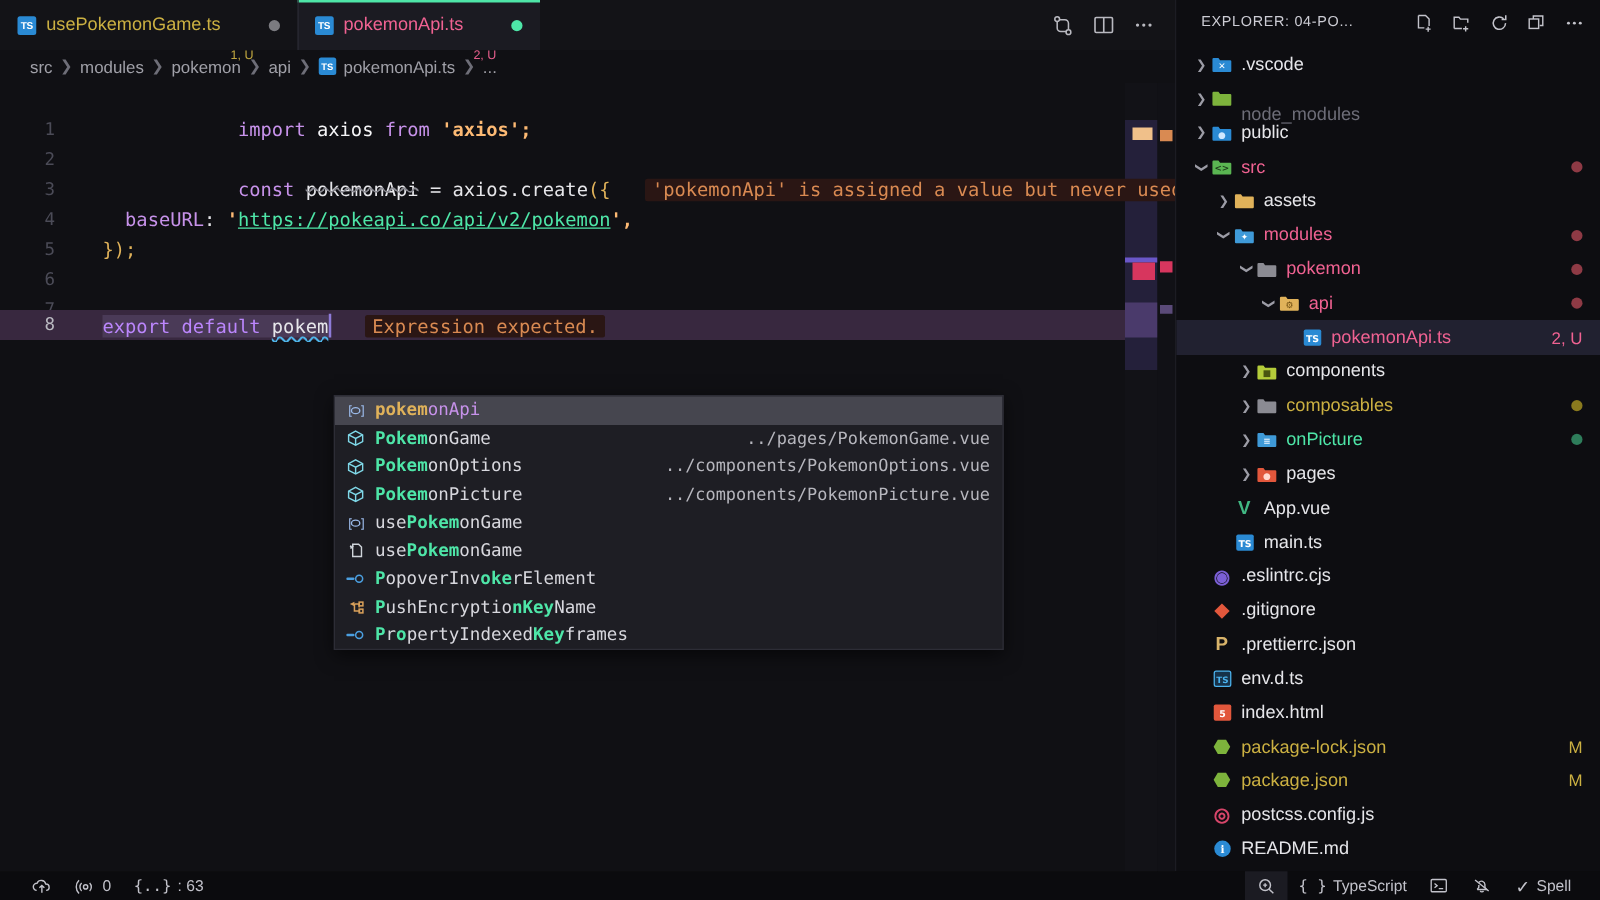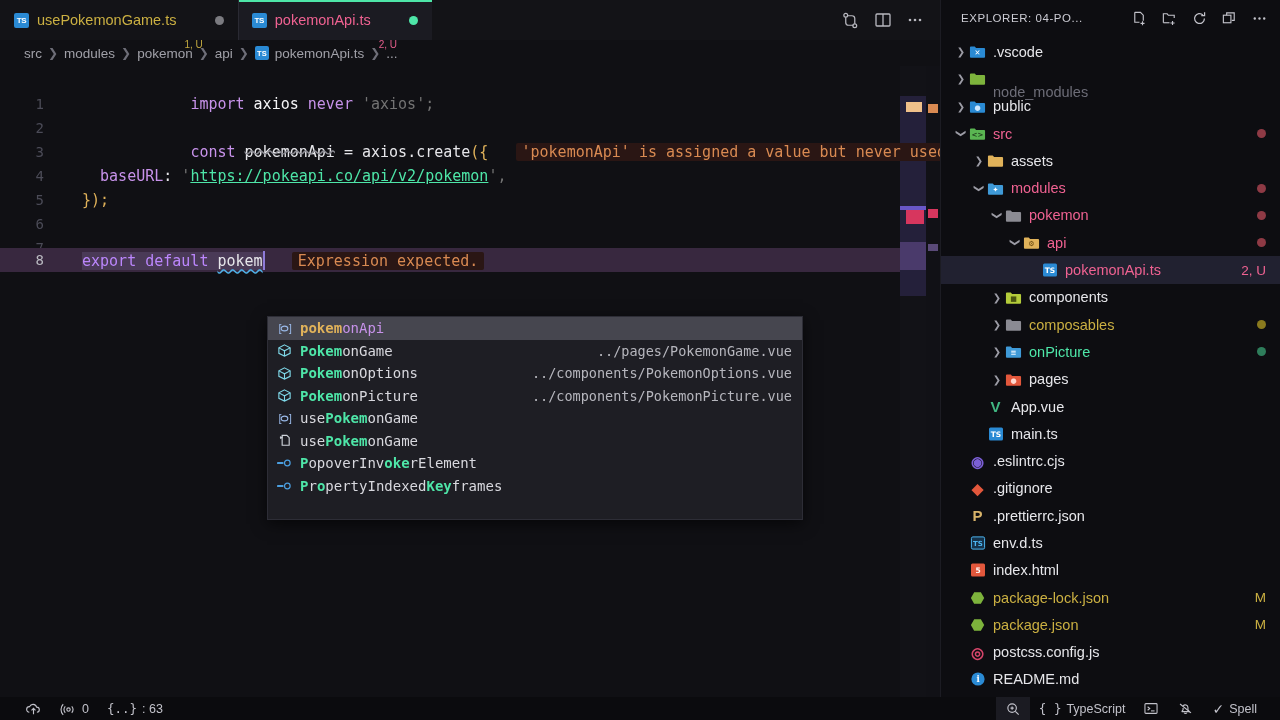--- a/index.html
+++ b/index.html
@@ -93,21 +93,21 @@
     width: 58px; text-align: right; padding-right: 14px;
     color: #4b4b57; font-size: 14px; flex: none;
   }
   .ln.cur { color: #b9b9c0; }
   .ctext { padding-left: 24px; }
 
   
   .t-kw      { color: #c792ea; }
   .t-kw2     { color: #bb86fc; }
   .t-plain   { color: #e6e6ea; }
-  .t-str     { color: #737373; }
+  .t-str     { color: #fdba74; font-weight: bold; }
   .t-var     { color: #f5f5f7; }
   .t-prop    { color: #c792ea; }
   .t-paren   { color: #e0b25a; }
   .t-link    { color: #4ee6a8; text-decoration: underline; }
   .t-unused  { color: #e6e6ea; text-decoration: line-through wavy #8a8a92; text-decoration-skip-ink: none; }
 
   .inline-err {
     background: #2a1614; color: #d98a52;
     padding: 0 6px; border-radius: 2px;
   }
@@ -291,21 +291,21 @@
         </div>
         <div class="overview">
           <div class="ov-mark" style="top:38px;height:9px;background:#d98a52;"></div>
           <div class="ov-mark" style="top:143px;height:9px;background:#d7365e;"></div>
           <div class="ov-mark" style="top:178px;height:7px;background:#5a4a78;"></div>
         </div>
 
         <div class="code-line" style="top:26px;">
           <span class="ln">1</span>
           <span class="ctext">
-            <span class="t-kw">import</span><span class="t-plain"> </span><span class="t-var">axios</span><span class="t-plain"> </span><span class="t-kw">never</span><span class="t-plain"> </span><span class="t-str">'axios';</span>
+            <span class="t-kw">import</span><span class="t-plain"> </span><span class="t-var">axios</span><span class="t-plain"> </span><span class="t-kw">from</span><span class="t-plain"> </span><span class="t-str">'axios';</span>
           </span>
         </div>
 
         <div class="code-line" style="top:50px;">
           <span class="ln">2</span>
         </div>
 
         <div class="code-line" style="top:74px;">
           <span class="ln">3</span>
           <span class="ctext">
@@ -412,20 +412,32 @@
           <div class="sg-row">
             <span class="sg-icon">
               <svg width="15" height="10" viewBox="0 0 16 10" fill="none" stroke="#4b9fe0" stroke-width="1.3">
                 <circle cx="11" cy="5" r="3" fill="none"></circle>
                 <path d="M1 5 h5" stroke-linecap="round" stroke-width="2.2"></path>
               </svg>
             </span>
             <span class="sg-label"><span class="hl" style="color:#4ee6a8">P</span><span>opoverInv</span><span class="hl" style="color:#4ee6a8">oke</span><span>rElement</span></span>
           </div>
 
+          <div class="sg-row">
+            <span class="sg-icon">
+              <svg width="15" height="14" viewBox="0 0 16 14" fill="none" stroke="#d9a05a" stroke-width="1.3">
+                <path d="M3 4 L7 2 L7 6 Z" fill="#d9a05a" stroke="none"></path>
+                <path d="M7 4 h4 v3"></path>
+                  <path d="M7 4 v6 h5"></path>
+                <rect x="11" y="2.4" width="3.2" height="3.2"></rect>
+                <rect x="11" y="8.4" width="3.2" height="3.2"></rect>
+              </svg>
+            </span>
+            <span class="sg-label"><span class="hl" style="color:#4ee6a8">P</span><span>ushEncryptio</span><span class="hl" style="color:#4ee6a8">nKey</span><span>Name</span></span>
+          </div>
 
           <div class="sg-row">
             <span class="sg-icon">
               <svg width="15" height="10" viewBox="0 0 16 10" fill="none" stroke="#4b9fe0" stroke-width="1.3">
                 <circle cx="11" cy="5" r="3" fill="none"></circle>
                 <path d="M1 5 h5" stroke-linecap="round" stroke-width="2.2"></path>
               </svg>
             </span>
             <span class="sg-label"><span class="hl" style="color:#4ee6a8">P</span><span>r</span><span class="hl" style="color:#4ee6a8">o</span><span>pertyIndexed</span><span class="hl" style="color:#4ee6a8">Key</span><span>frames</span></span>
           </div>

